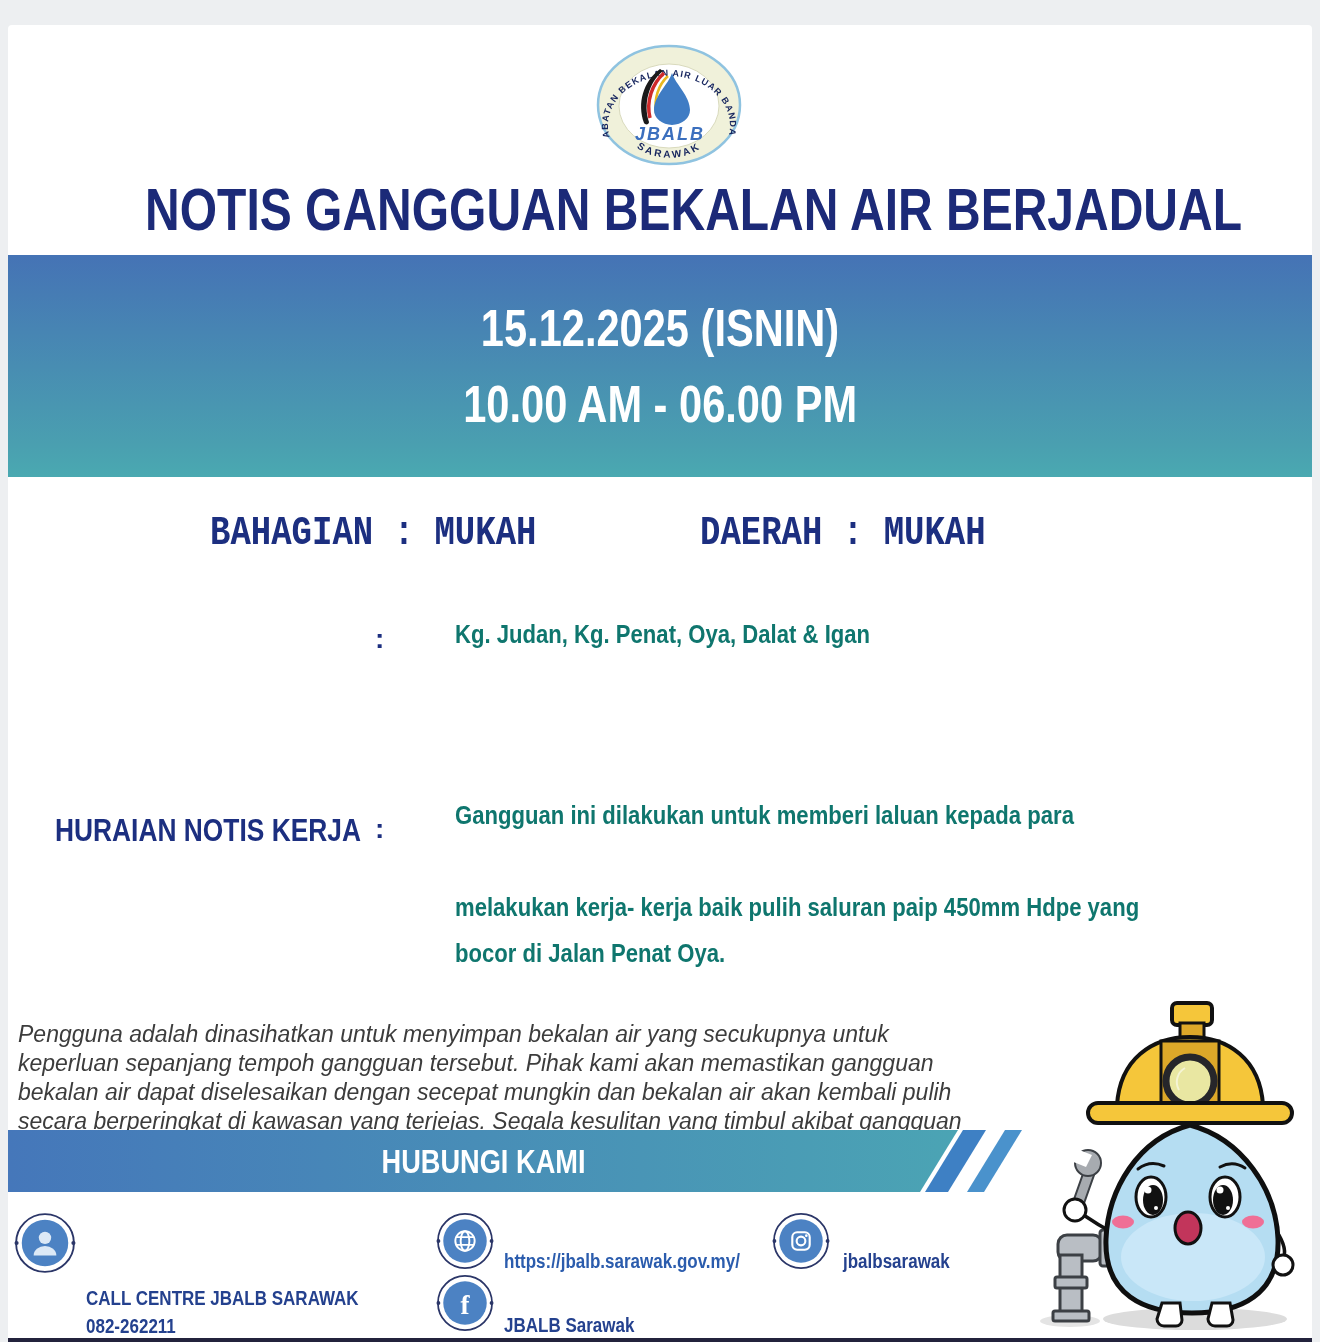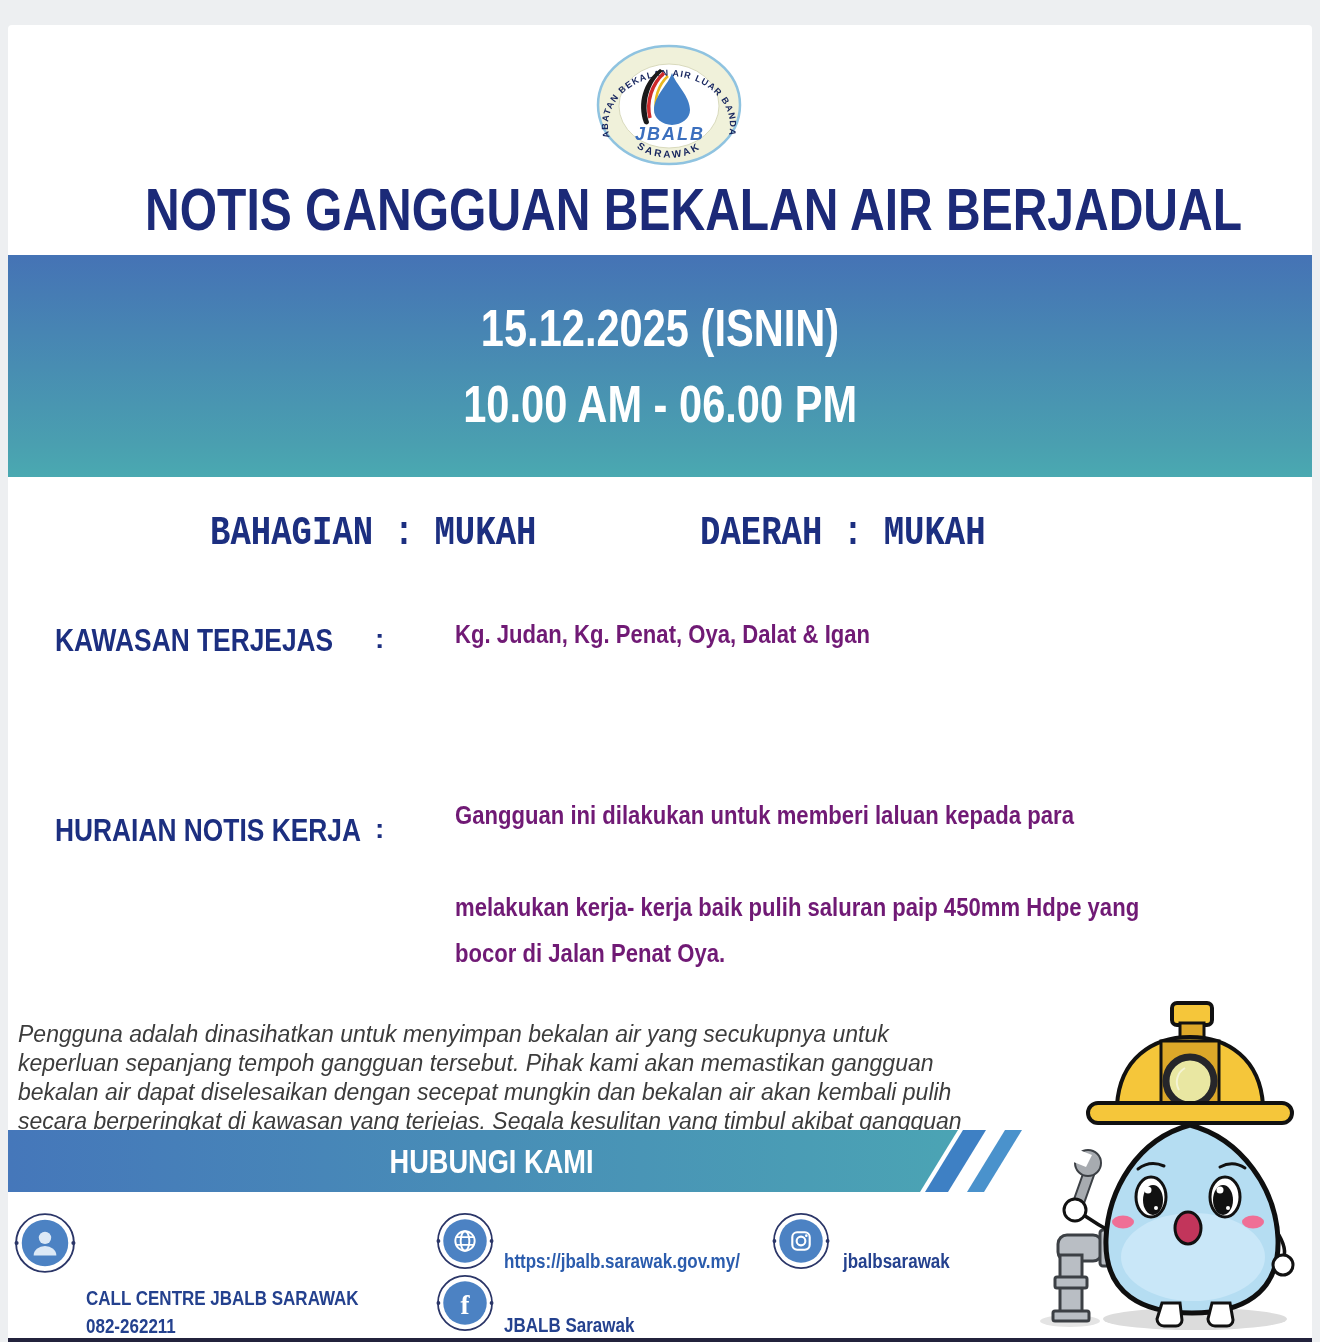--- a/index.html
+++ b/index.html
@@ -12,24 +12,24 @@
   .condc{transform:scaleX(0.80);transform-origin:center center;display:inline-block;white-space:nowrap;}
   #title{left:0;top:150px;width:1304px;text-align:left;font-size:60px;font-weight:bold;
          color:#1c2a78;letter-spacing:0px;}
   #banner{left:0;top:230px;width:1304px;height:222px;
           background:linear-gradient(180deg,#4573b5 0%,#4a9fb0 85%,#4aa9b1 100%);
           display:flex;flex-direction:column;align-items:center;justify-content:center;gap:16px;}
   .banner-line{font-size:52px;font-weight:bold;color:#ffffff;text-align:right;}
   .region{font-size:40px;font-weight:bold;color:#1c2f80;font-family:Liberation Mono, monospace;}
   .field-label{font-size:31px;font-weight:bold;color:#1c2f80;}
   .field-colon{font-size:28px;font-weight:bold;color:#1c2f80;}
-  .field-value{font-size:26px;font-weight:bold;color:#701a75;}
+  .field-value{font-size:26px;font-weight:bold;color:#0f766e;}
   #advisory{left:10px;top:995px;width:950px;font-size:23px;font-style:italic;color:#3c3c3c;
             line-height:29px;}
-  #hubungi-text{left:8px;top:1105px;width:950px;height:62px;display:flex;align-items:center;
+  #hubungi-text{left:0;top:1105px;width:950px;height:62px;display:flex;align-items:center;
             justify-content:center;font-size:34px;font-weight:bold;color:#ffffff;text-align:center;}
   .contact-text{font-size:20px;font-weight:bold;color:#24418e;line-height:28px;}
   .contact-link{font-size:20px;font-weight:bold;color:#2b5cad;margin-top:24px;}
 </style>
 </head>
 <body>
 
 <div id="canvas">
  <div id="card">
 
@@ -56,21 +56,20 @@
   <div id="title" class="abs"><span class="condc">NOTIS GANGGUAN BEKALAN AIR BERJADUAL</span></div>
 
   <div id="banner" class="abs">
     <div class="banner-line"><span class="condc">15.12.2025 (ISNIN)</span></div>
     <div class="banner-line"><span class="condc">10.00 AM - 06.00 PM</span></div>
   </div>
 
   <div class="abs region" style="left:202px;top:486px;"><span class="cond">BAHAGIAN : MUKAH</span></div>
   <div class="abs region" style="left:692px;top:486px;"><span class="cond">DAERAH : MUKAH</span></div>
 
-  <div class="abs field-label" style="left:47px;top:598px;"><span class="cond">KAWASAN TERJEJAS</span></div>
   <div class="abs field-colon" style="left:367px;top:598px;"><span>:</span></div>
   <div class="abs field-value" style="left:447px;top:594px;"><span class="cond">Kg. Judan, Kg. Penat, Oya, Dalat &amp; Igan</span></div>
 
   <div class="abs field-label" style="left:47px;top:788px;"><span class="cond">HURAIAN NOTIS KERJA</span></div>
   <div class="abs field-colon" style="left:367px;top:788px;"><span>:</span></div>
   <div class="abs field-value" style="left:447px;top:775px;"><span class="cond">Gangguan  ini dilakukan untuk memberi laluan kepada para</span></div>
   <div class="abs field-value" style="left:447px;top:867px;"><span class="cond">melakukan kerja- kerja  baik pulih saluran paip 450mm Hdpe yang</span></div>
   <div class="abs field-value" style="left:447px;top:913px;"><span class="cond">bocor di Jalan Penat Oya.</span></div>
 
   <div id="advisory" class="abs">Pengguna adalah dinasihatkan untuk menyimpan bekalan air yang secukupnya untuk keperluan sepanjang tempoh gangguan tersebut. Pihak kami akan memastikan gangguan bekalan air dapat diselesaikan dengan secepat mungkin dan bekalan air akan kembali pulih secara berperingkat di kawasan yang terjejas. Segala kesulitan yang timbul akibat gangguan ini adalah sangat dikesali.</div>

